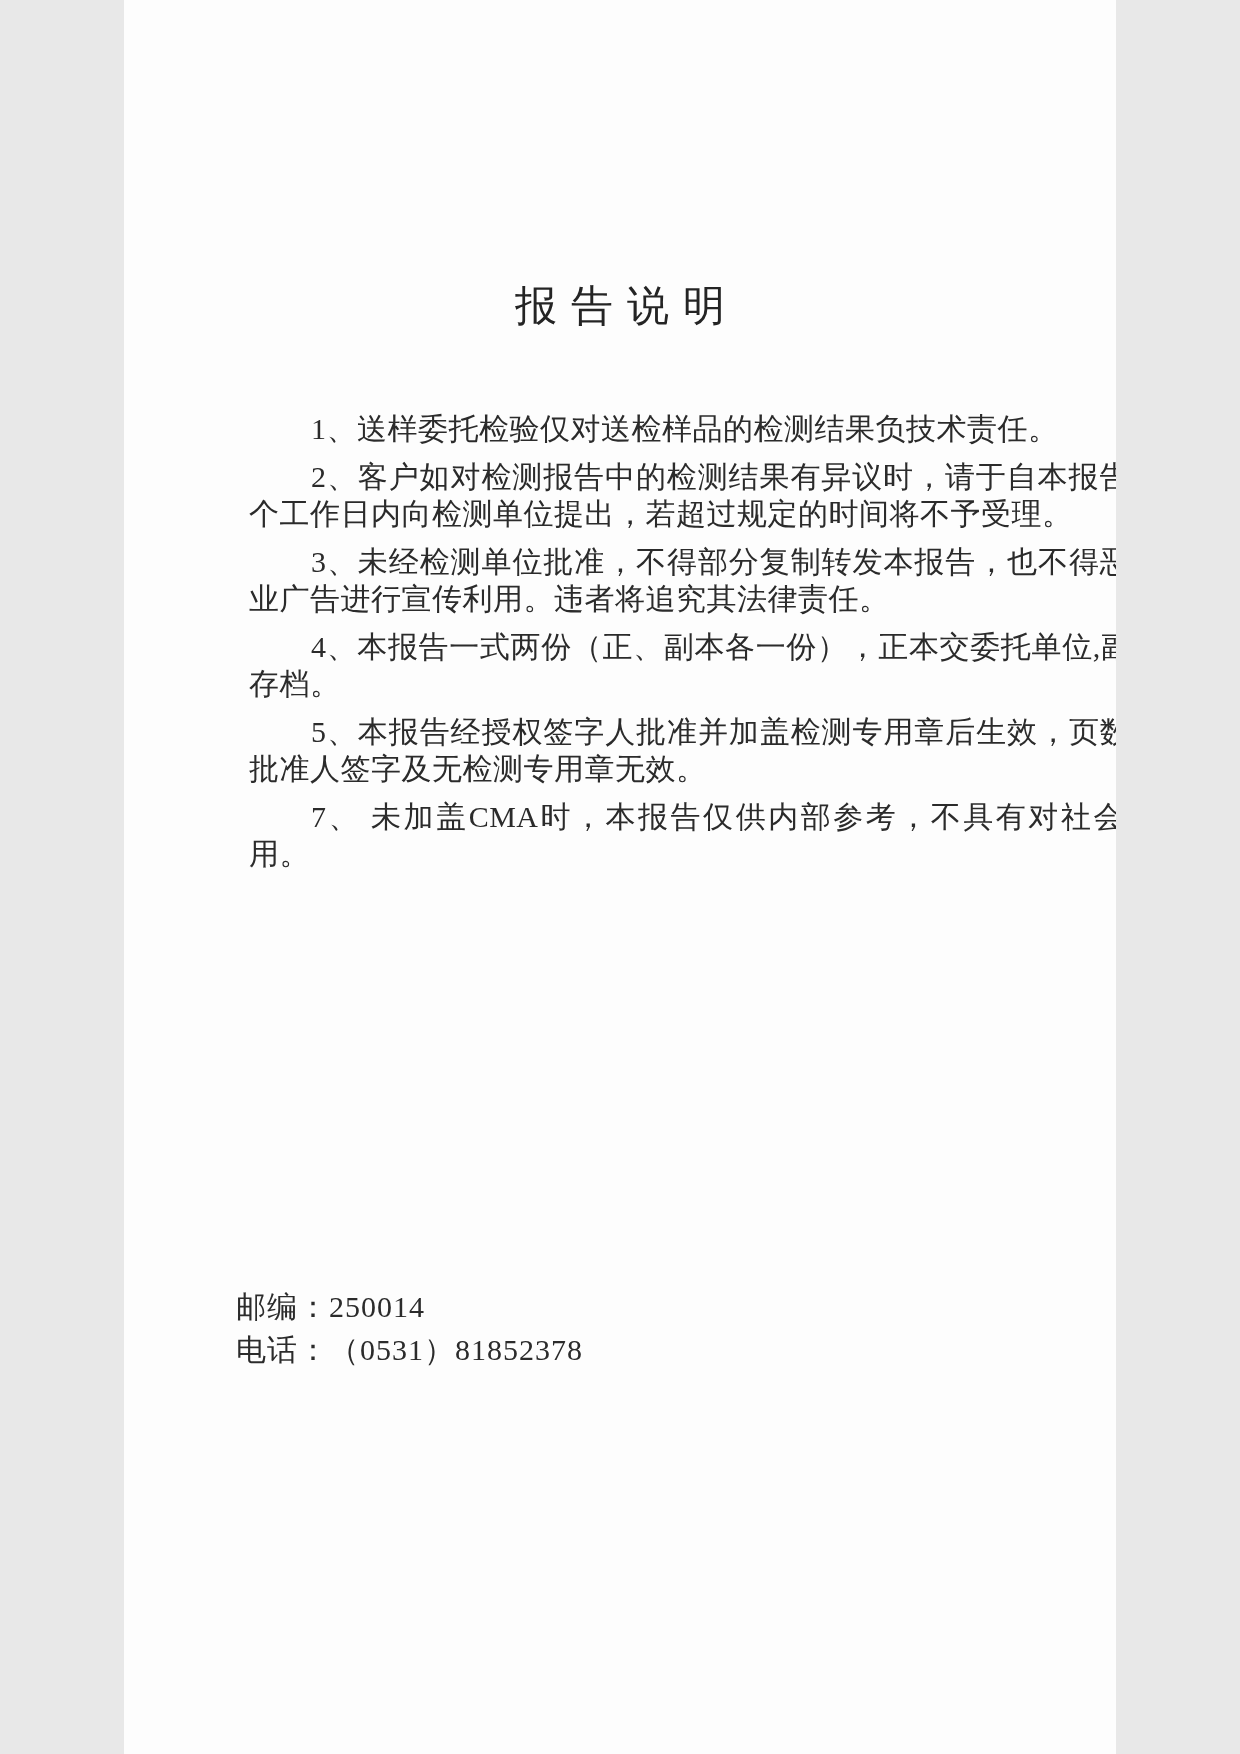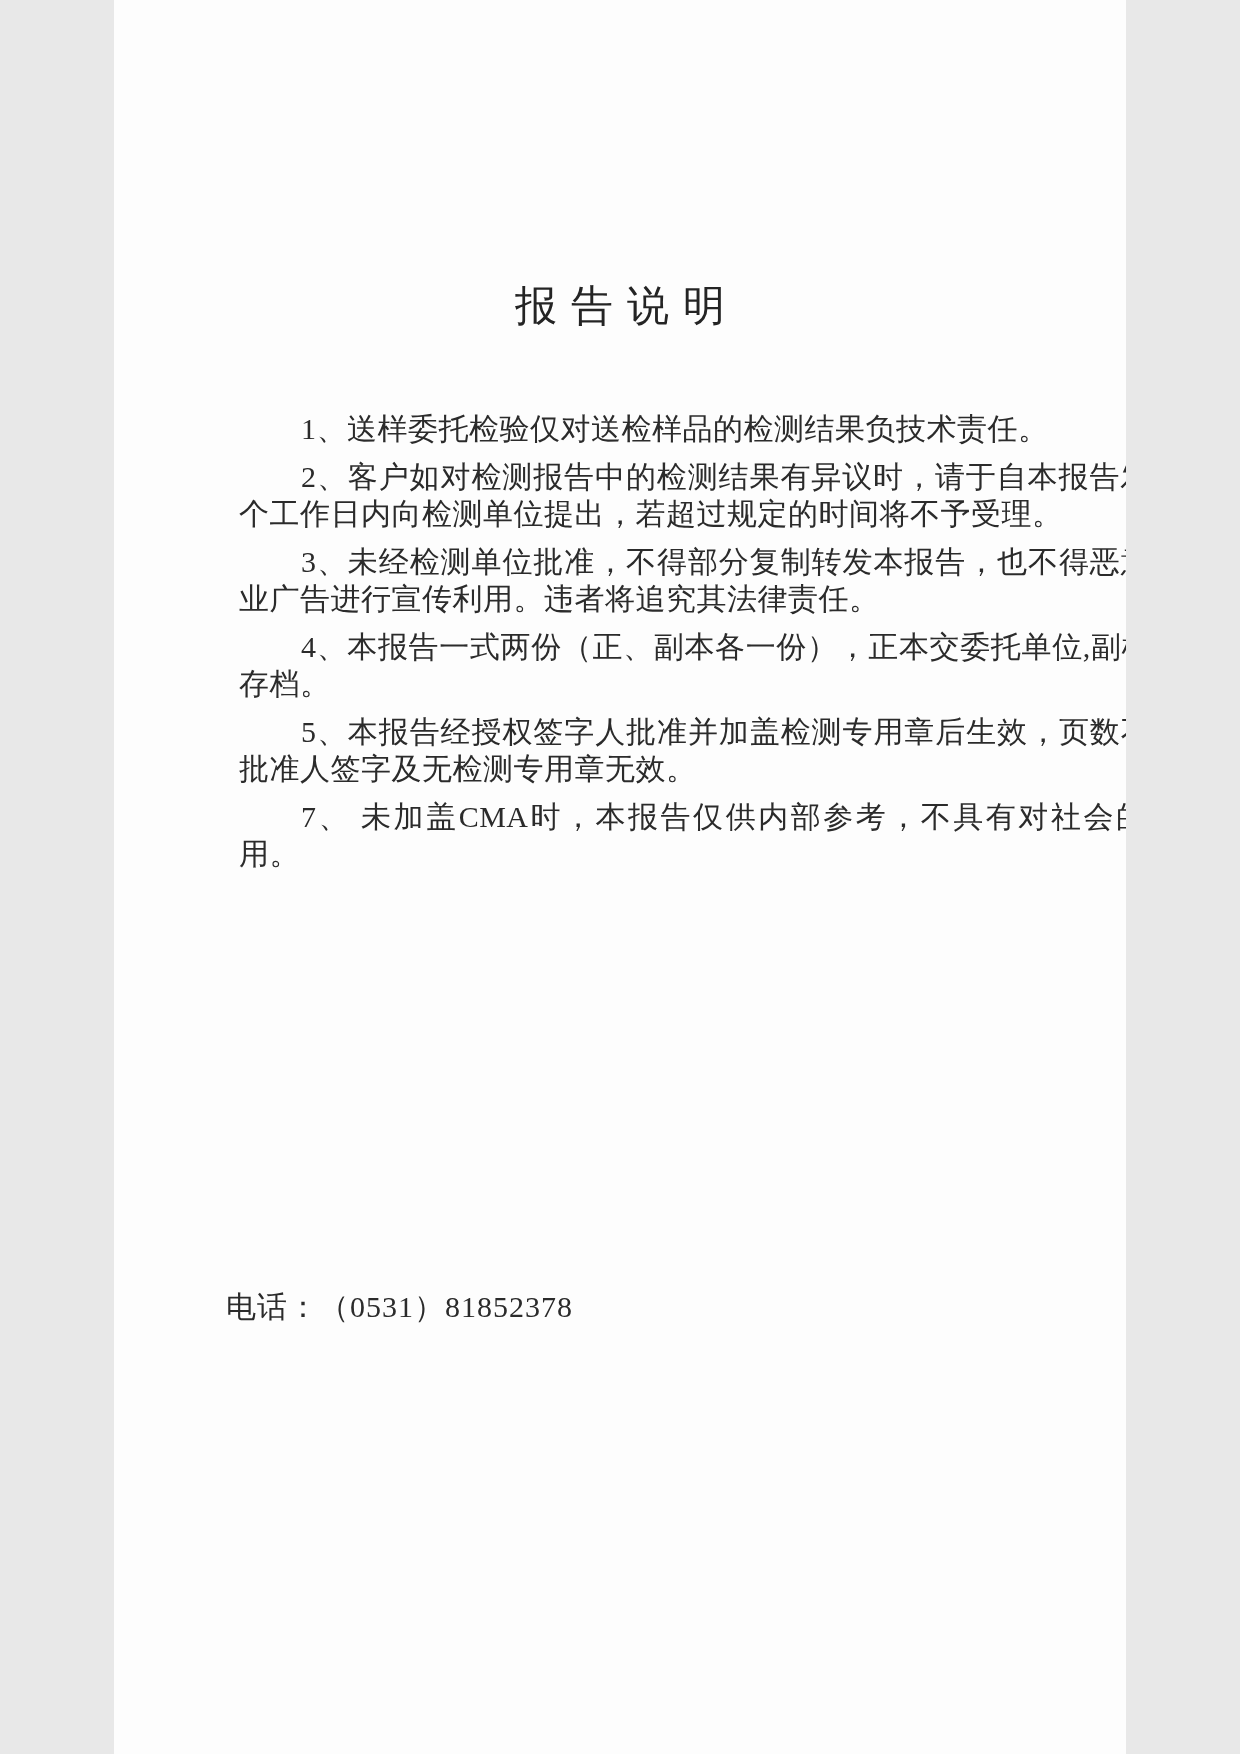--- a/index.html
+++ b/index.html
@@ -9,21 +9,20 @@
   }
   .page {
     position: relative;
     width: 992px;
     height: 1754px;
     margin: 0 auto;
     background: #fdfdfd;
     overflow: hidden;
     font-family: "Liberation Serif", "DejaVu Serif", serif;
     color: #2b2b2b;
-    padding-left: 20px;
   }
   .doc-title {
     position: absolute;
     top: 250px;
     left: 0;
     width: 100%;
     text-align: center;
     font-size: 42px;
     font-weight: 400;
     letter-spacing: 14px;
@@ -85,20 +84,21 @@
   <div class="notes">
     <p>1、送样委托检验仅对送检样品的检测结果负技术责任。</p>
     <p>2、客户如对检测报告中的检测结果有异议时，请于自本报告发出的15个工作日内向检测单位提出，若超过规定的时间将不予受理。</p>
     <p>3、未经检测单位批准，不得部分复制转发本报告，也不得恶意作为商业广告进行宣传利用。违者将追究其法律责任。</p>
     <p>4、本报告一式两份（正、副本各一份），正本交委托单位,副检测单位存档。</p>
     <p>5、本报告经授权签字人批准并加盖检测专用章后生效，页数不全、无批准人签字及无检测专用章无效。</p>
     <p>7、 未加盖CMA时，本报告仅供内部参考，不具有对社会的证明作用。</p>
   </div>
 
   <div class="footer">
+    <div>邮编：250014</div>
     <div>电话：（0531）81852378</div>
   </div>
 
   <svg class="stamp" viewBox="0 0 250 250" xmlns="http://www.w3.org/2000/svg">
     <defs>
       <path id="sealTextPath" d="M 151.9 59.2 A 70 70 0 0 1 137.1 188.6" fill="none"></path>
     </defs>
 
     <path class="seal-arc-halo" d="M 154.5 18.5 A 108 108 0 0 1 151.0 224.5" fill="none" stroke-width="4" stroke-linecap="round" opacity="0.55" stroke="#efb3bb"></path>
 

